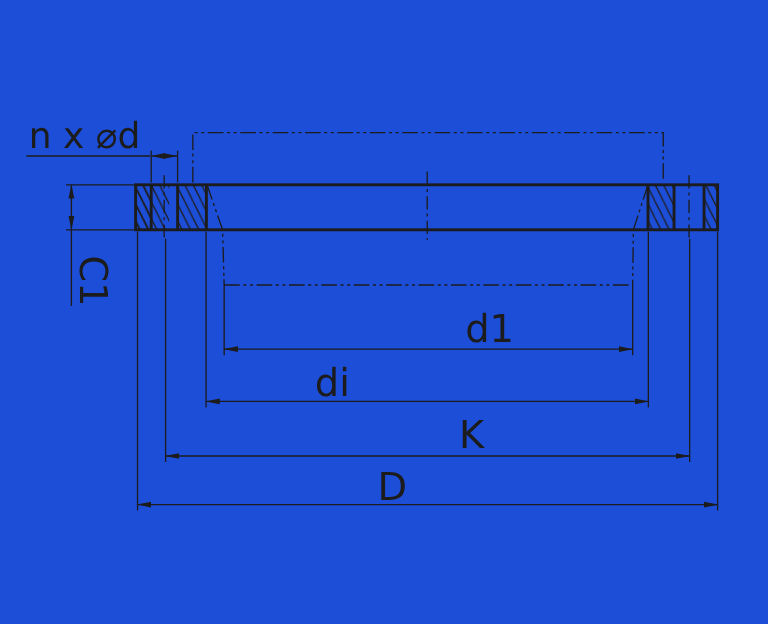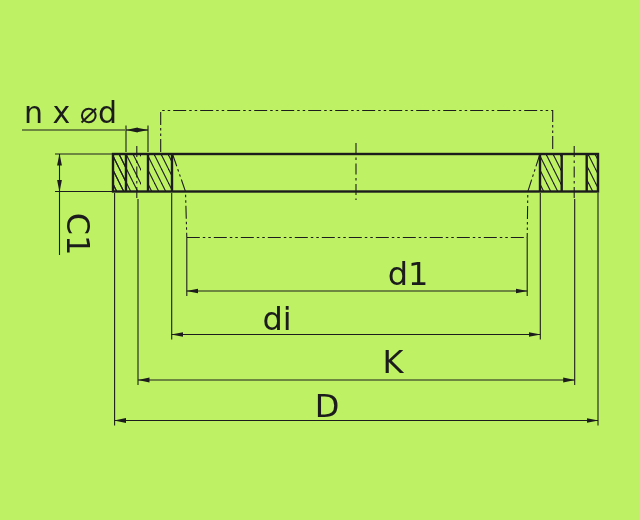--- a/index.html
+++ b/index.html
@@ -1,16 +1,16 @@
 <!DOCTYPE html>
 <html><head>
 <meta charset="utf-8">
 <style>
   html,body{margin:0;padding:0;background:#ffffff;}
-  #stage{position:relative;width:640px;height:520px;background:#bef264;overflow:hidden;
+  #stage{position:relative;width:640px;height:520px;background:#1d4ed8;overflow:hidden;
          font-family:"DejaVu Sans","Liberation Sans",sans-serif;}
   svg{display:block;}
   text{fill:#1c1c1c;font-family:"DejaVu Sans","Liberation Sans",sans-serif;}
   .lbl{font-size:32px;}
   .lbl-small{font-size:30px;}
   .obj{stroke:#1c1c1c;stroke-width:2.4;fill:none;}
   .thin{stroke:#1c1c1c;stroke-width:1.1;fill:none;}
   .dim{stroke:#1c1c1c;stroke-width:1.1;fill:none;}
   .cl{stroke:#1c1c1c;stroke-width:1.1;fill:none;stroke-dasharray:11 3.5 2.5 3.5;}
   .ph{stroke:#1c1c1c;stroke-width:1.1;fill:none;stroke-dasharray:13 3 2.5 3 2.5 3;}

